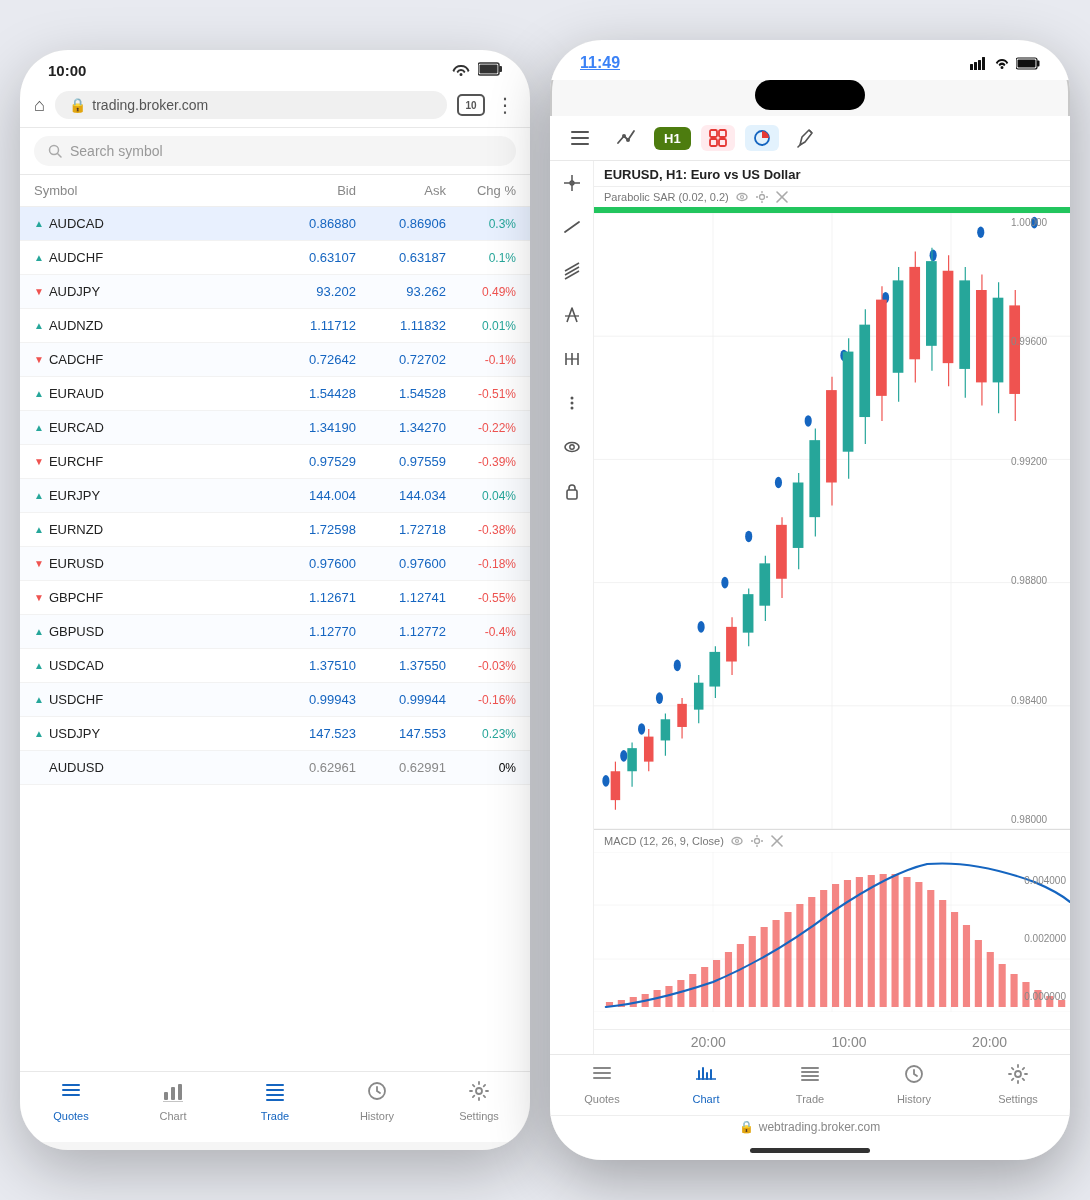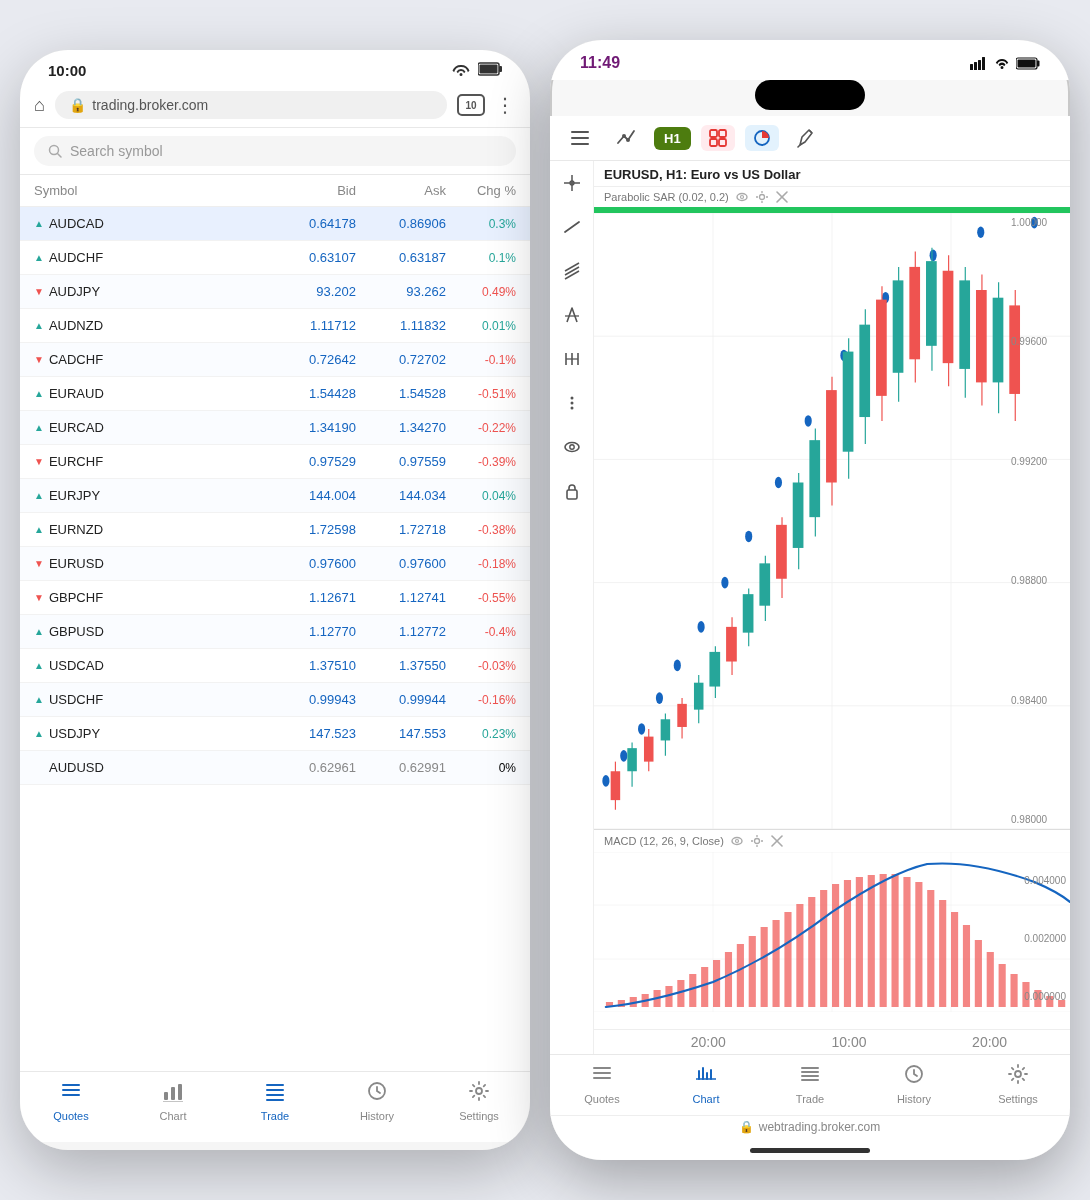--- a/index.html
+++ b/index.html
@@ -192,21 +192,22 @@
     .phone2-status {
       background: #fff;
       padding: 14px 30px 8px;
       display: flex;
       justify-content: space-between;
       align-items: center;
     }
     .phone2-time {
       font-size: 16px;
       font-weight: 700;
-      color: #701a75;
+      color: #3b82f6;
+      text-decoration: underline;
     }
     .phone2-status-icons {
       display: flex;
       gap: 6px;
       align-items: center;
       font-size: 13px;
       color: #111;
     }
 
     
@@ -464,21 +465,21 @@
       <span style="text-align:right">Ask</span>
       <span style="text-align:right">Chg %</span>
     </div>
 
     <div id="table-rows">
         <div class="phone1-table-row" style="background: rgb(232, 240, 254);">
       <div class="symbol-cell">
         <span class="arrow-up">▲</span>
         <span>AUDCAD</span>
       </div>
-      <div class="bid-cell" style="color:#1565c0">0.64178</div>
+      <div class="bid-cell" style="color:#1565c0">0.86880</div>
       <div class="ask-cell" style="color:#1565c0">0.86906</div>
       <div class="chg-cell chg-pos">0.3%</div>
     </div>
         <div class="phone1-table-row">
       <div class="symbol-cell">
         <span class="arrow-up">▲</span>
         <span>AUDCHF</span>
       </div>
       <div class="bid-cell" style="color:#1565c0">0.63107</div>
       <div class="ask-cell" style="color:#1565c0">0.63187</div>

